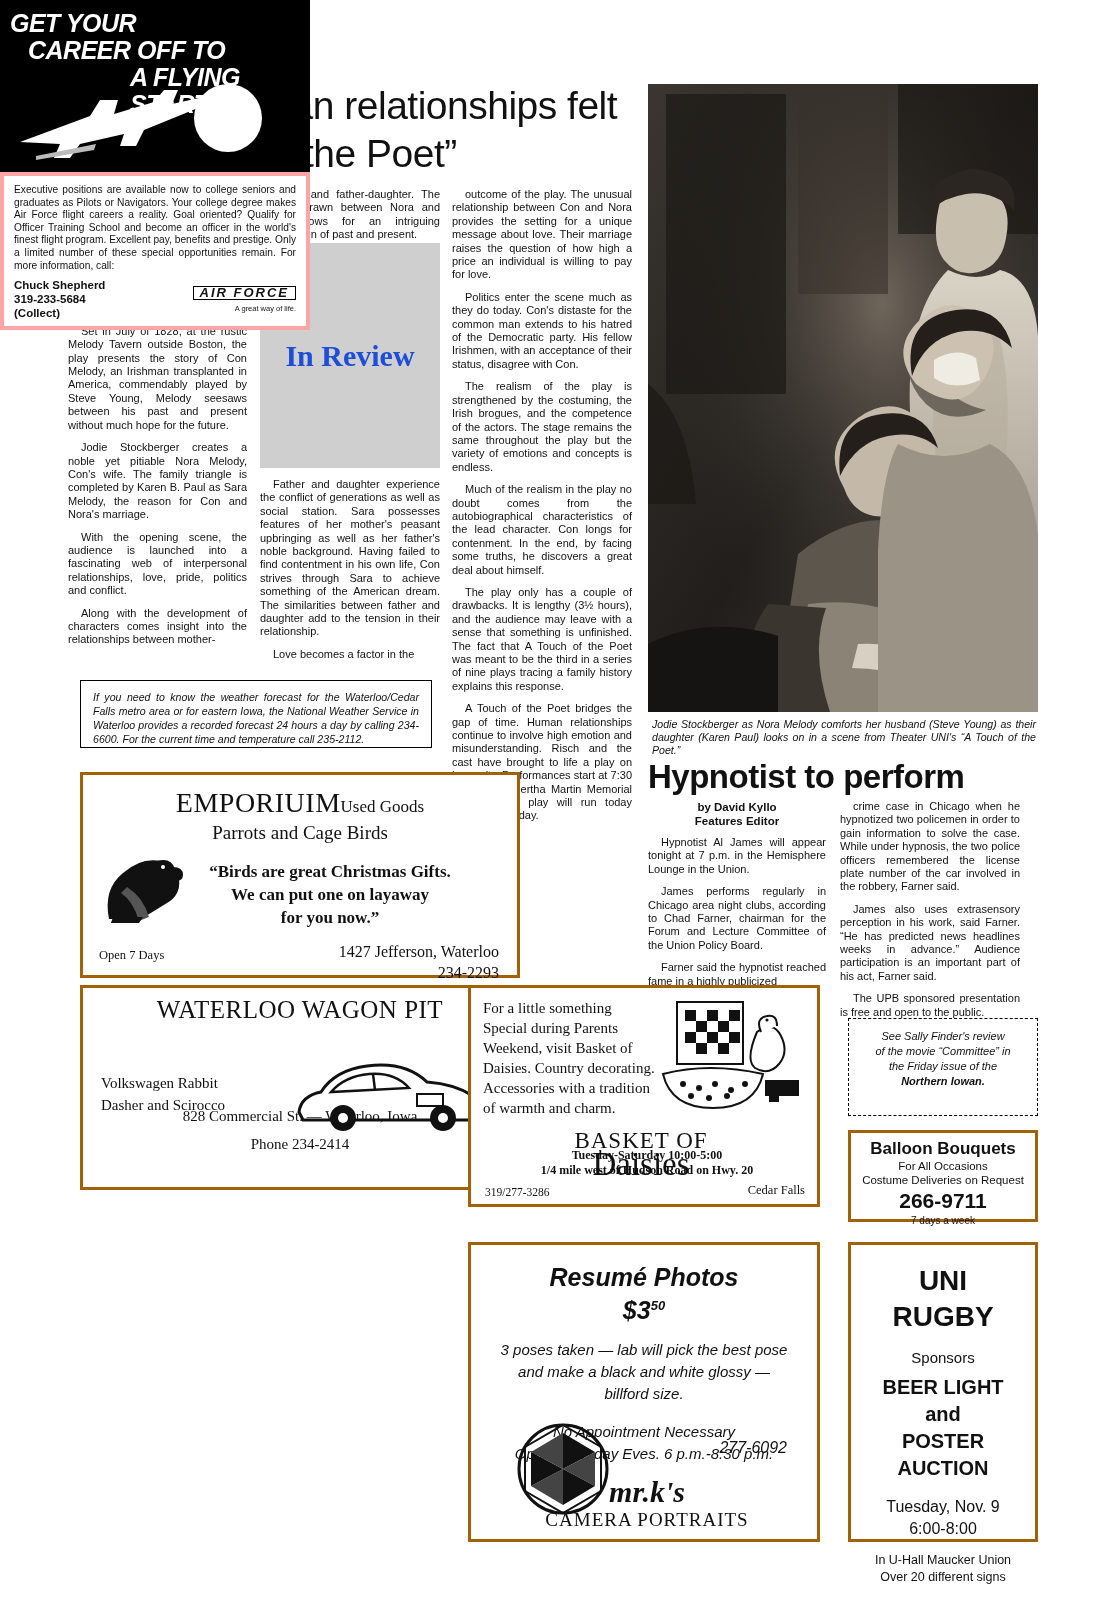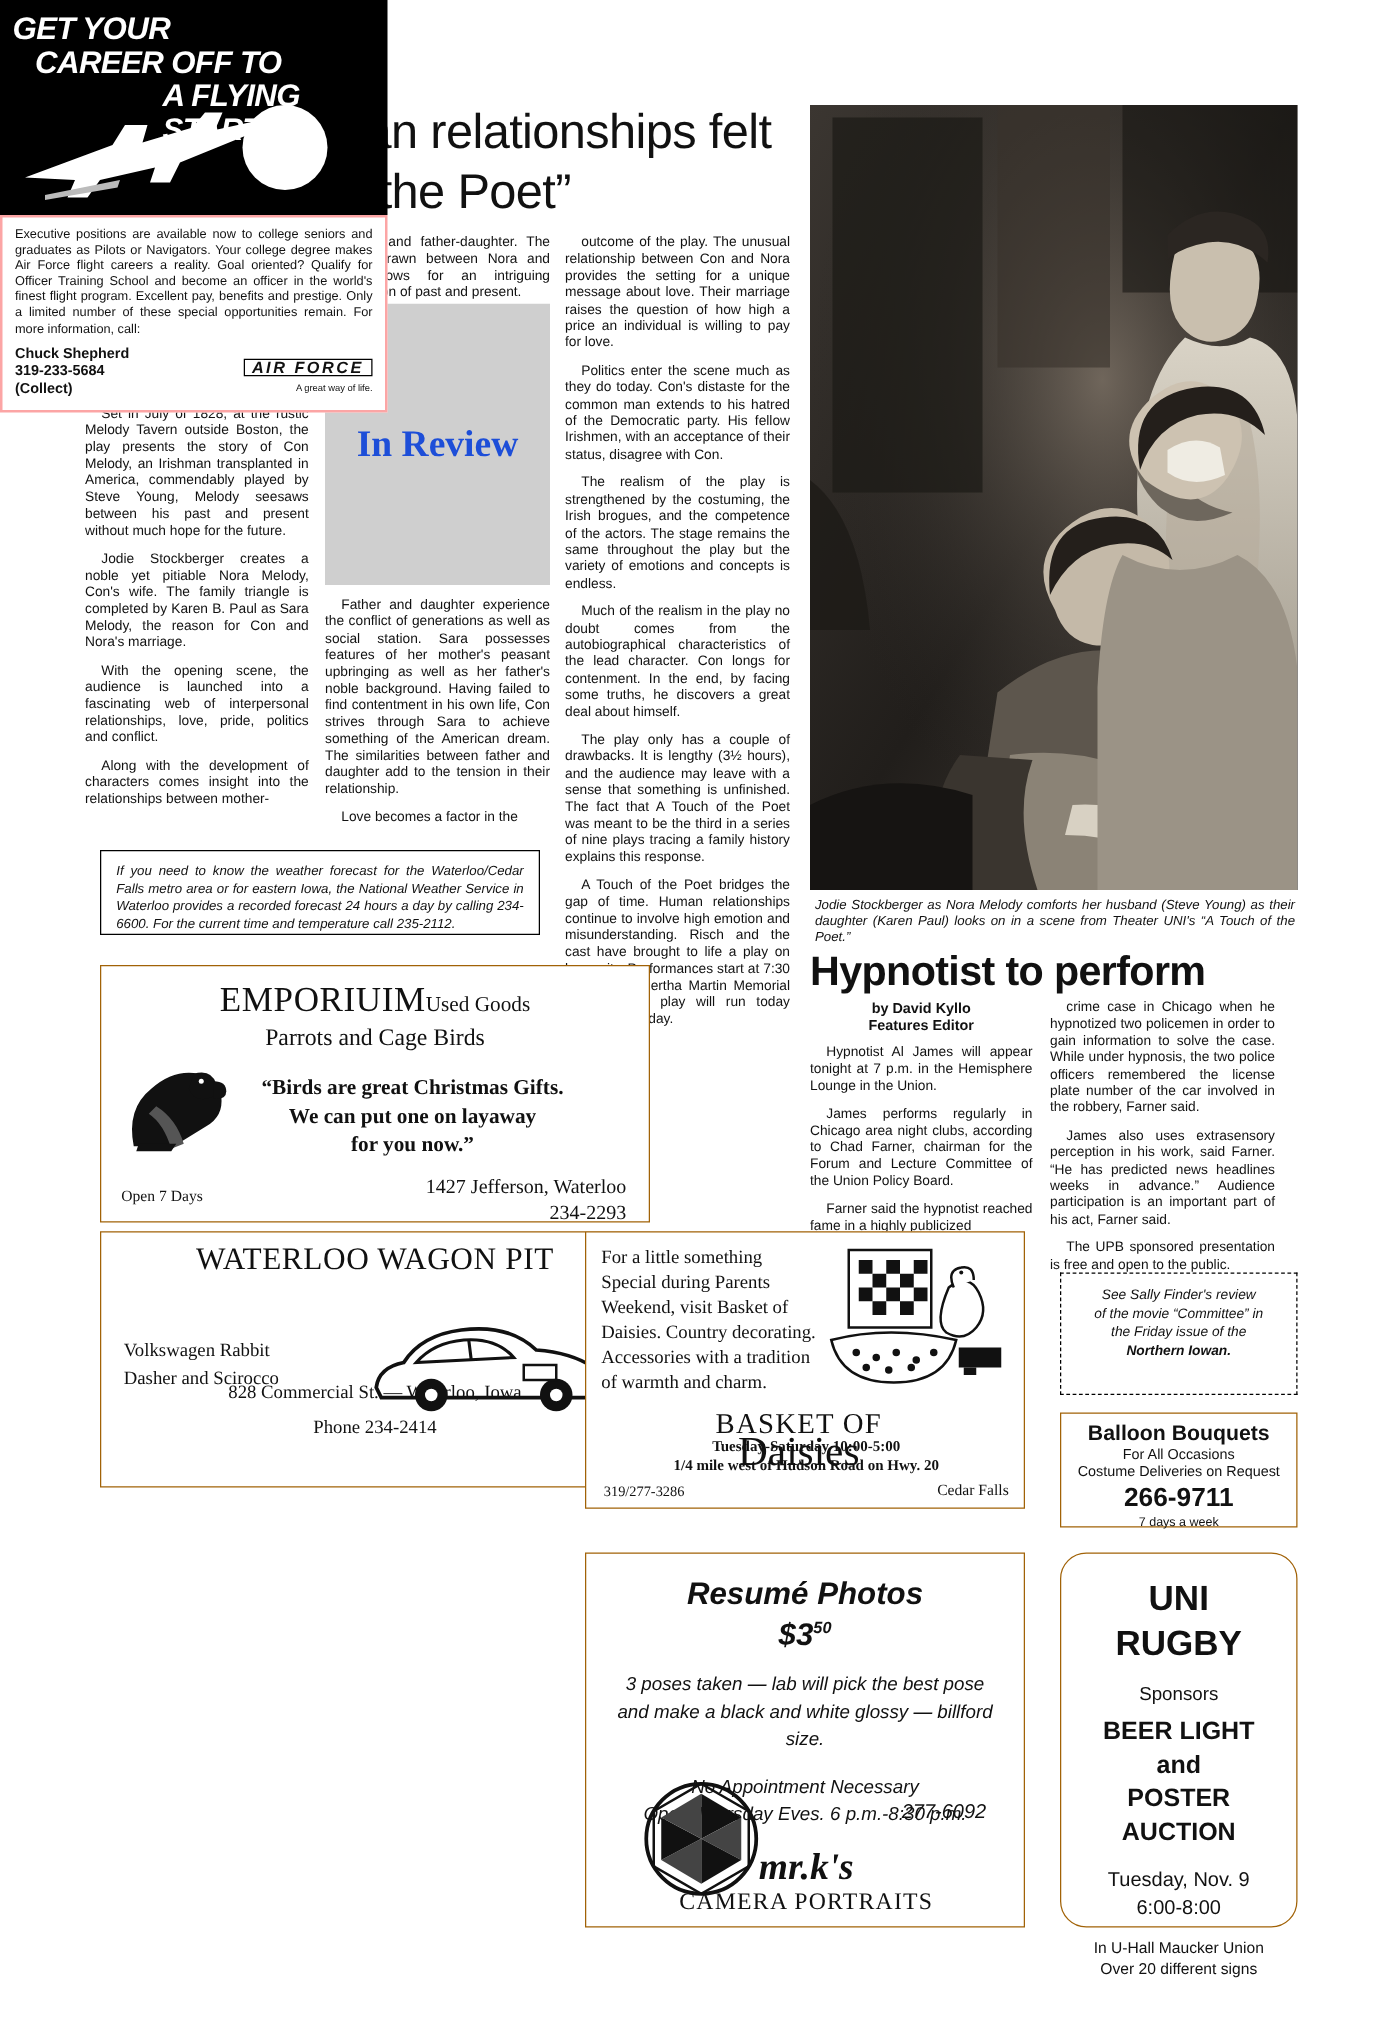--- a/index.html
+++ b/index.html
@@ -143,21 +143,21 @@
     font-weight: bold;
     line-height: 14px;
   }
   #hcol1 { left: 648px; top: 836px; width: 178px; font-size: 11px; line-height: 13.4px; text-align: justify; }
   #hcol2 { left: 840px; top: 800px; width: 180px; font-size: 11px; line-height: 13.4px; text-align: justify; }
   #hcol1 p, #hcol2 p { margin: 0 0 9px 0; text-indent: 13px; }
 
   
   .ad {
     position: absolute;
-    border: 1px solid #a16207;
+    border: 3px solid #a16207;
     box-sizing: border-box;
     background: #fff;
   }
 
   
   #ad-emporium { left: 80px; top: 772px; width: 440px; height: 206px; }
   .emp-title {
     font-family: "Liberation Serif", serif;
     text-align: center;
     margin-top: 12px;
@@ -237,21 +237,21 @@
     font-size: 25px;
     line-height: 27px;
     letter-spacing: -0.5px;
     width: 290px;
   }
   .af-slogan .l2 { padding-left: 18px; }
   .af-slogan .l3 { padding-left: 120px; }
   .af-bot {
     position: absolute;
     left: 0; top: 172px; width: 310px; height: 158px;
-    border: 2px solid #fca5a5;
+    border: 4px solid #fca5a5;
     box-sizing: border-box;
     background: #fff;
     padding: 8px 10px;
     font-size: 10.2px;
     line-height: 12.6px;
     text-align: justify;
   }
   .af-contact {
     font-weight: bold;
     font-size: 11.5px;
@@ -361,21 +361,21 @@
   #ad-sally b { font-style: italic; }
 
   
   #ad-balloon { left: 848px; top: 1130px; width: 190px; height: 92px; }
   .bb-title { text-align: center; font-size: 17px; font-weight: bold; margin-top: 6px; }
   .bb-line { text-align: center; font-size: 11.5px; line-height: 14px; }
   .bb-phone { text-align: center; font-size: 21px; font-weight: bold; margin-top: 2px; }
   .bb-days { text-align: center; font-size: 10px; margin-top: 2px; }
 
   
-  #ad-rugby { left: 848px; top: 1242px; width: 190px; height: 300px; text-align: center; border-radius: 21px; }
+  #ad-rugby { left: 848px; top: 1242px; width: 190px; height: 300px; text-align: center; }
   .ur-title { font-size: 28px; font-weight: bold; margin-top: 18px; line-height: 36px; }
   .ur-sponsors { font-size: 15px; margin-top: 14px; }
   .ur-items { font-size: 20px; font-weight: bold; line-height: 27px; margin-top: 8px; }
   .ur-date { font-size: 16px; margin-top: 14px; line-height: 22px; }
   .ur-loc { font-size: 12.5px; margin-top: 12px; line-height: 17px; }
 </style>
 </head>
 <body>
 
 <div class="page">

